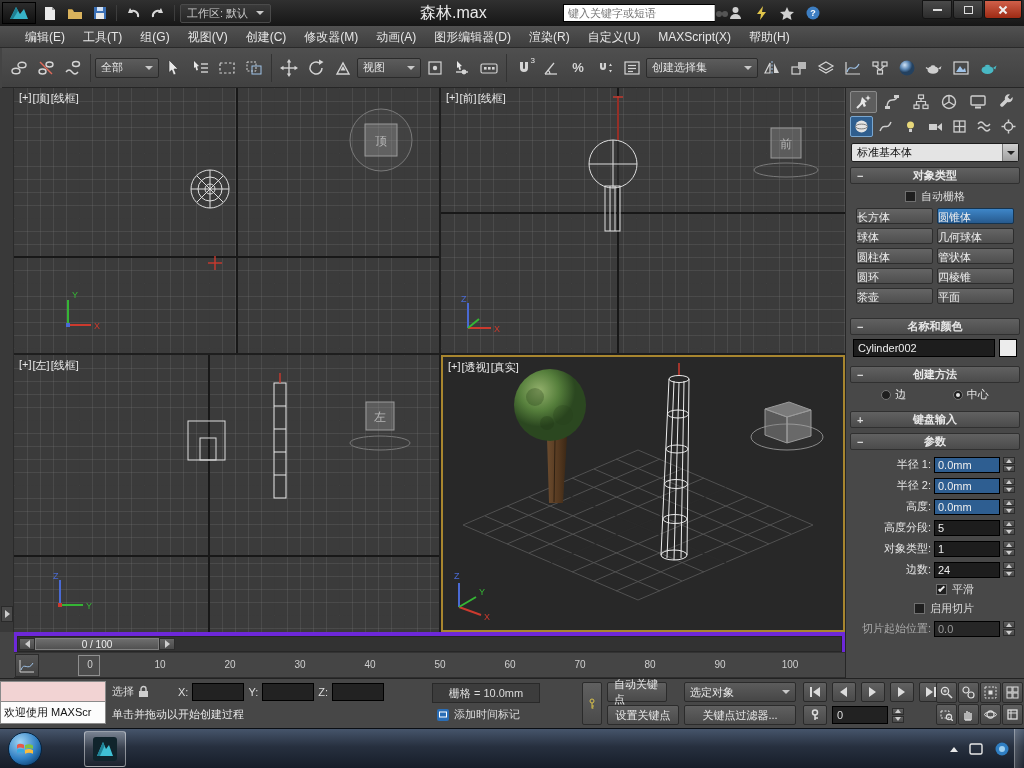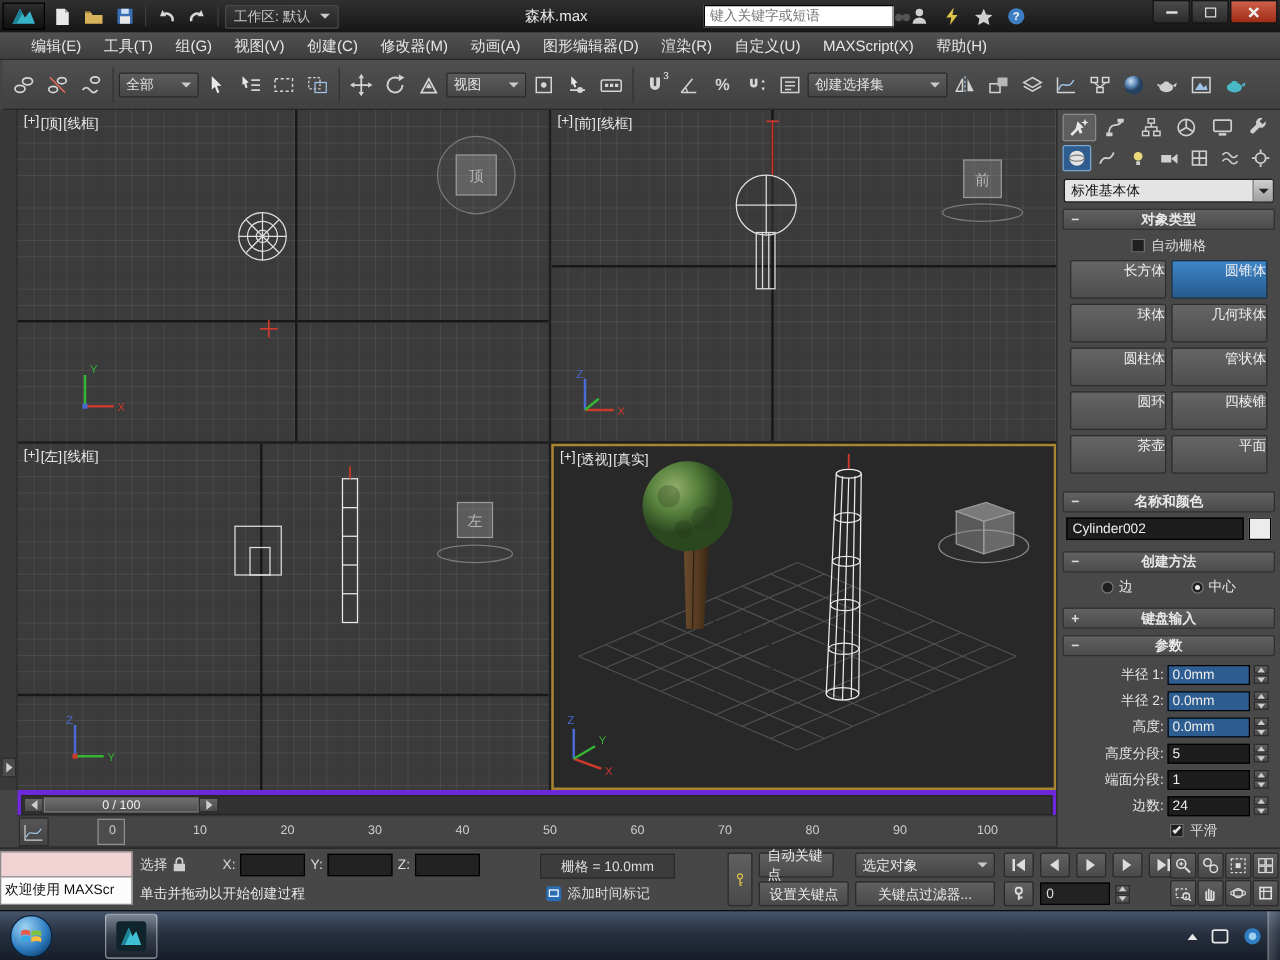--- a/index.html
+++ b/index.html
@@ -4,21 +4,21 @@
 <style>
 *{margin:0;padding:0;box-sizing:border-box}
 html,body{width:1024px;height:768px;background:#000}
 #root{position:relative;width:1024px;height:768px;background:#444;font-family:"Liberation Sans",sans-serif;font-size:11px;color:#ddd;overflow:hidden}
 
 .titlebar{position:absolute;left:0;top:0;width:1024px;height:26px;background:linear-gradient(#303030,#161616);display:flex;align-items:center;gap:3px;padding-left:2px}
 .logo{width:34px;height:22px;background:linear-gradient(#2c2c2c,#101010);border:1px solid #000;display:flex;align-items:center;justify-content:center}
 .qicon{width:22px;height:20px;display:flex;align-items:center;justify-content:center;border-radius:2px}
 .tb-sep{width:1px;height:16px;background:#3d3d3d;margin:0 2px}
 .ws-dd{height:19px;border:1px solid #4a4a4a;background:linear-gradient(#3a3a3a,#252525);display:flex;align-items:center;padding:0 6px;gap:8px;color:#c8c8c8;border-radius:2px}
-.doc-title{position:absolute;left:420px;top:0;height:26px;line-height:26px;color:#eaeaea;font-size:12px}
+.doc-title{position:absolute;left:420px;top:0;height:26px;line-height:26px;color:#eaeaea;font-size:16px}
 .searchbox{position:absolute;left:563px;top:4px;width:152px;height:18px;background:#fff;border:1px solid #000;display:flex;align-items:center}
 .searchbox input{flex:1;border:0;outline:0;height:14px;font-size:11px;padding:0 4px;color:#333;background:transparent;font-family:"Liberation Sans",sans-serif}
 .binoc{width:20px;height:16px;display:flex;align-items:center;justify-content:center;border-left:1px solid #bbb}
 .comm-icons{position:absolute;left:724px;top:3px;display:flex;gap:4px}
 .winctl{position:absolute;right:2px;top:0;display:flex}
 .winbtn{width:30px;height:19px;display:flex;align-items:center;justify-content:center;background:linear-gradient(#4a4a4a,#2c2c2c);border:1px solid #141414;border-radius:0 0 3px 3px;margin-left:1px}
 .winbtn.close{background:linear-gradient(#d0604a,#9e2a14);width:38px}
 .mini-bar{width:9px;height:2px;background:#ddd}
 .maxi-box{width:9px;height:8px;border:1px solid #ddd}
 .x1{position:relative;width:10px;height:10px}
@@ -77,21 +77,21 @@
 .cp-dd .arrbox .caret{border-top-color:#222}
 .roll{margin:5px 2px 0 2px}
 .rhead{height:17px;background:linear-gradient(#616161,#4b4b4b);border:1px solid #303030;border-radius:2px;display:flex;align-items:center;position:relative;color:#e8e8e8;font-weight:bold}
 .rhead .pm{position:absolute;left:6px;font-weight:bold;color:#ddd}
 .rhead .rtitle{flex:1;text-align:center}
 .rbody{padding:4px 2px 5px 2px}
 .cbrow{display:flex;align-items:center;gap:5px;justify-content:center;height:16px}
 .cb{width:11px;height:11px;background:#1f1f1f;border:1px solid #6f6f6f;position:relative}
 .ck{position:absolute;left:1px;top:2px;width:7px;height:3px;border-left:2px solid #e8e8e8;border-bottom:2px solid #e8e8e8;transform:rotate(-45deg)}
 .otgrid{display:grid;grid-template-columns:1fr 1fr;gap:4px 4px;padding:4px 4px}
-.otbtn{height:31px;background:linear-gradient(#656565,#4e4e4e);border:1px solid #2d2d2d;border-radius:2px;color:#efefef;text-align:right;line-height:16px}
+.otbtn{height:16px;background:linear-gradient(#656565,#4e4e4e);border:1px solid #2d2d2d;border-radius:2px;color:#efefef;text-align:left;line-height:16px}
 .otbtn.active{background:linear-gradient(#3e86c8,#275a8e);border-color:#16344f}
 .namerow{display:flex;gap:4px;padding:4px 3px}
 .namefield{flex:1;height:18px;background:#1d1d1d;border:1px solid #000;color:#eee;line-height:16px;padding:0 4px}
 .colorswatch{width:18px;height:18px;background:#ececec;border:1px solid #000}
 .cmrow{display:flex;justify-content:space-around;padding:4px 8px}
 .radio{display:flex;align-items:center;gap:4px;color:#e8e8e8}
 .rb{width:10px;height:10px;border-radius:50%;background:#1f1f1f;border:1px solid #777;position:relative}
 .rb.sel::after{content:"";position:absolute;inset:2px;border-radius:50%;background:#e6e6e6}
 .prow{display:flex;align-items:center;justify-content:flex-end;gap:3px;height:21px;padding-right:3px}
 .plabel{color:#e4e4e4}
@@ -885,21 +885,21 @@
           <div class="spincol">
               <div class="spbtn">
                 <i class="spup"></i>
               </div>
               <div class="spbtn">
                 <i class="spdn"></i>
               </div>
             </div>
         </div>
         <div class="prow">
-          <span class="plabel">端面分段:</span>
+          <span class="plabel">对象类型:</span>
           <div class="pfield">
               <span>1</span>
             </div>
           <div class="spincol">
               <div class="spbtn">
                 <i class="spup"></i>
               </div>
               <div class="spbtn">
                 <i class="spdn"></i>
               </div>

